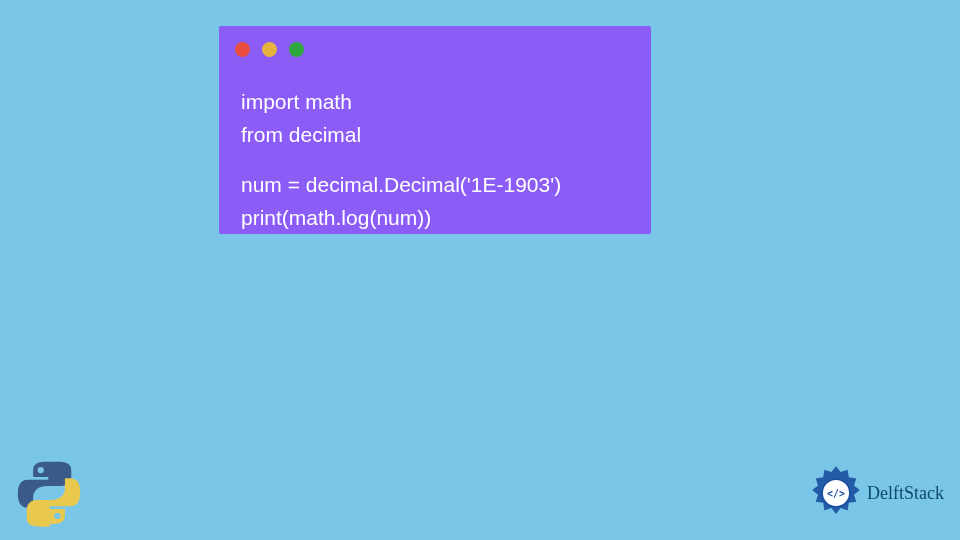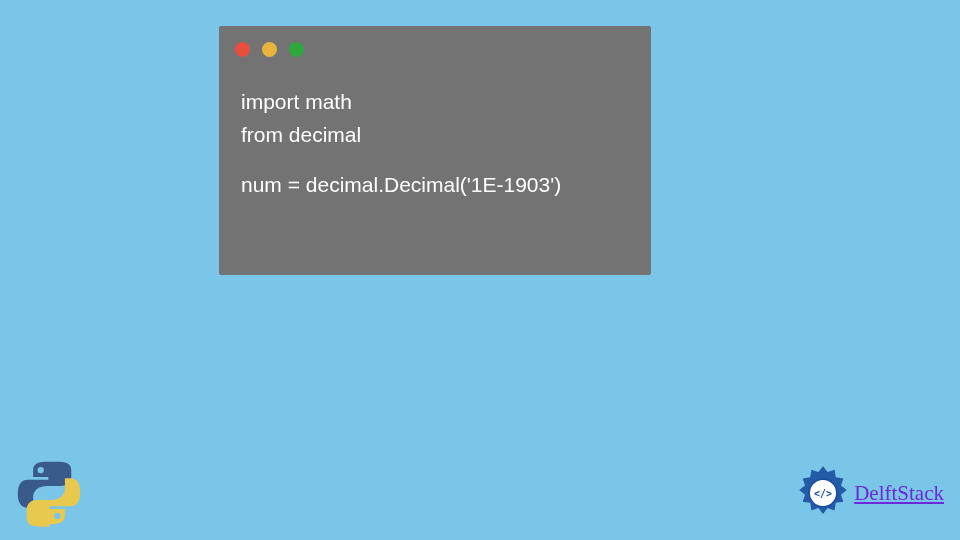--- a/index.html
+++ b/index.html
@@ -13,22 +13,22 @@
       background: #79c6e8;
       position: relative;
       font-family: -apple-system, BlinkMacSystemFont, "Segoe UI", Arial, sans-serif;
       overflow: hidden;
     }
     .code-window {
       position: absolute;
       left: 219px;
       top: 26px;
       width: 432px;
-      height: 249px;
-      background: #737373;
+      height: 208px;
+      background: #8b5cf6;
       border-radius: 2px;
     }
     .window-dots {
       position: absolute;
       left: 16px;
       top: 16px;
       display: flex;
       gap: 12px;
     }
     .dot {
@@ -67,41 +67,41 @@
       bottom: 18px;
       display: flex;
       align-items: center;
       gap: 2px;
     }
     .delftstack-logo svg {
       width: 58px;
       height: 58px;
     }
     .delftstack-text {
-      color: #6d28d9;
-      font-size: 21px;
+      color: #0c4a6e;
+      font-size: 18px;
       font-weight: 500;
       font-family: Georgia, serif;
-      text-decoration: underline;
     }
   </style>
 </head>
 <body>
 
 <div class="code-window">
   <div class="window-dots">
     <div class="dot dot-red"></div>
     <div class="dot dot-yellow"></div>
     <div class="dot dot-green"></div>
   </div>
   <div class="code-content">
     <div class="code-line">import math</div>
     <div class="code-line">from decimal</div>
     <div class="code-gap"></div>
     <div class="code-line">num = decimal.Decimal('1E-1903')</div>
+    <div class="code-line">print(math.log(num))</div>
   </div>
 </div>
 
 <div class="python-logo">
   <svg viewBox="0 0 110 110">
     <path fill="#3b5a8c" d="M54 6c-15 0-24 2-24 14v10h24v4H22c-12 0-16 9-16 22s4 22 16 22h8V62c0-12 10-18 22-18h22c10 0 16-6 16-16V20c0-12-9-14-24-14H54zm-12 8a5 5 0 110 10 5 5 0 010-10z"></path>
     <path fill="#e8c84d" d="M56 104c15 0 24-2 24-14V80H56v-4h32c12 0 16-9 16-22s-4-22-16-22h-8v16c0 12-10 18-22 18H36c-10 0-16 6-16 16v12c0 12 9 14 24 14h12zm12-8a5 5 0 110-10 5 5 0 010 10z"></path>
   </svg>
 </div>
 

